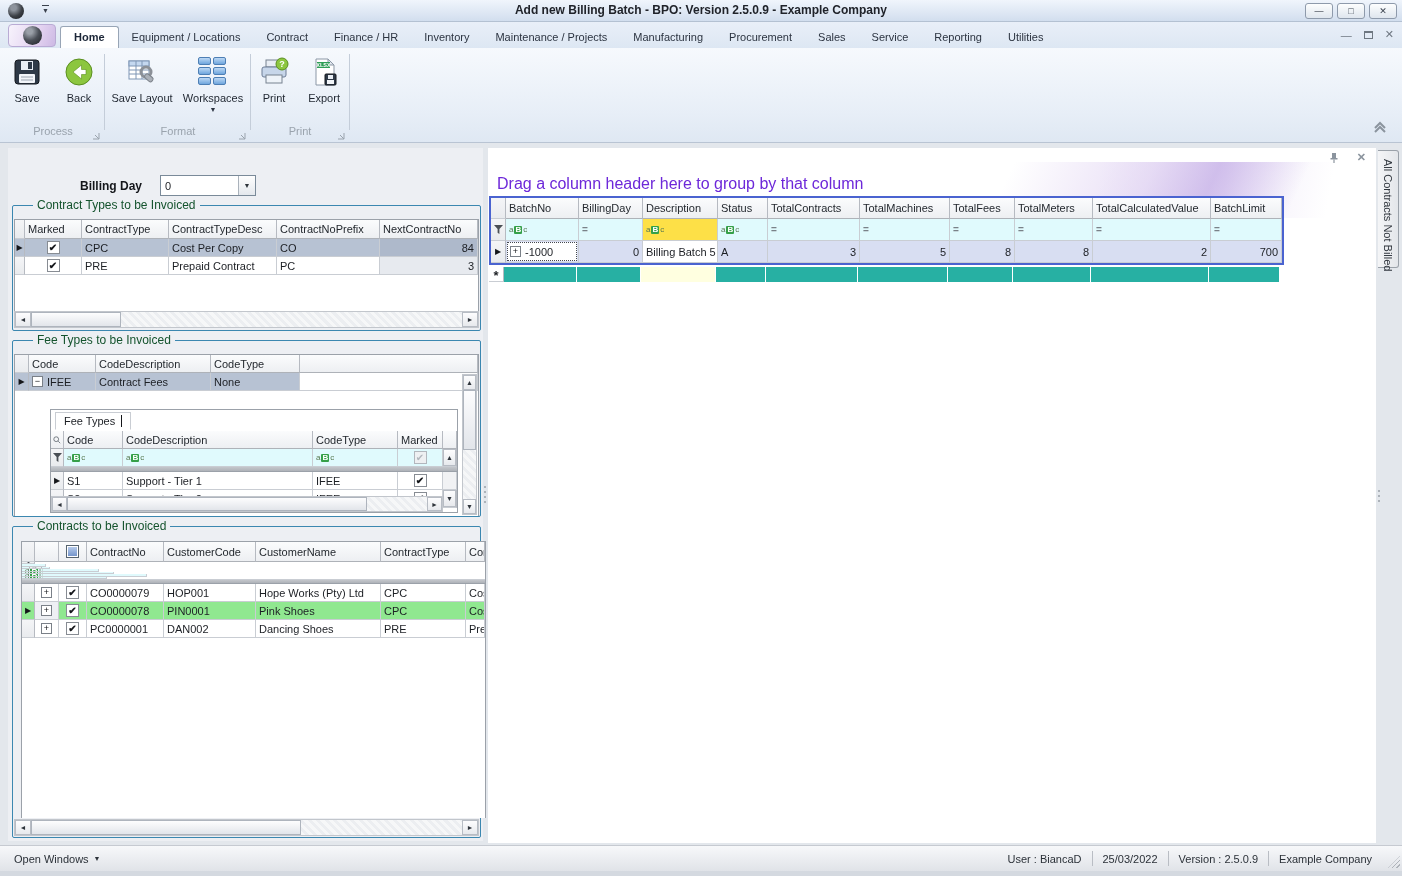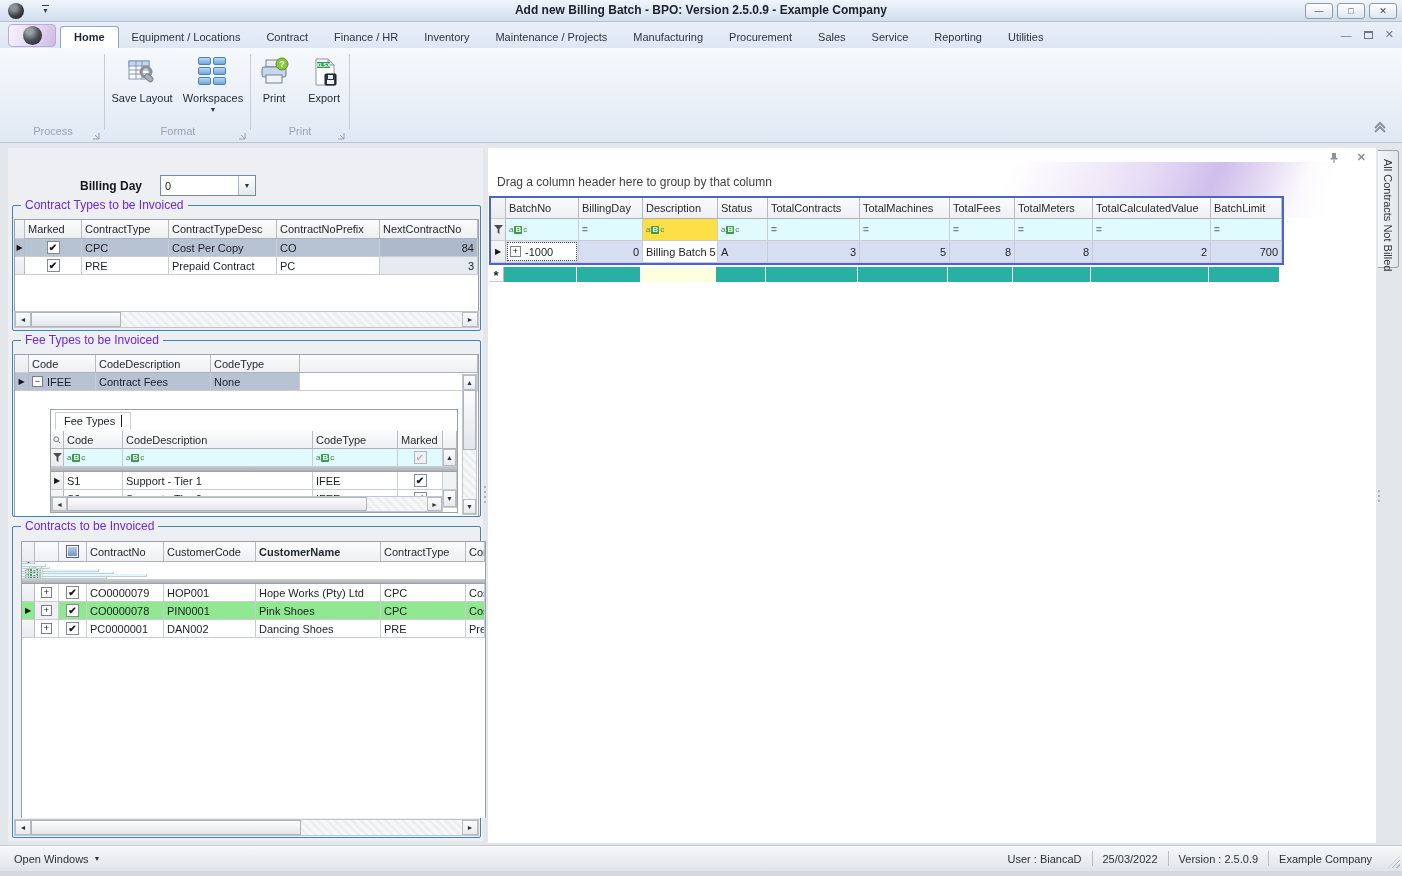--- a/index.html
+++ b/index.html
@@ -51,31 +51,31 @@
 
   
   .content-bg { position:absolute; left:0; top:143px; width:1402px; height:702px; background:#e3e7ec; }
   .leftpanel { position:absolute; left:8px; top:148px; width:475px; height:693px; background:#edeff3; }
   .docpanel { position:absolute; left:488px; top:148px; width:888px; height:695px; background:#fff; }
   .swirl { position:absolute; right:0; top:14px; width:620px; height:56px; overflow:hidden;
     background:
       linear-gradient(115deg, rgba(255,255,255,0) 40%, rgba(214,196,238,.55) 62%, rgba(186,160,226,.6) 72%, rgba(255,255,255,0) 86%),
       linear-gradient(100deg, rgba(255,255,255,0) 55%, rgba(225,213,243,.5) 75%, rgba(255,255,255,0) 92%); }
   .doc-icons { position:absolute; right:10px; top:3px; display:flex; gap:18px; align-items:center; }
-  .groupby { position:absolute; left:9px; top:27px; color:#404040; font-size:12px; }
+  .groupby { position:absolute; left:9px; top:27px; color:#6d28d9; font-size:16px; }
 
   
   .sidetab { position:absolute; left:1378px; top:150px; width:21px; height:118px;
     background:linear-gradient(90deg,#f4f5f7,#e3e6ea); border:1px solid #9aa1a9; border-left:none; border-radius:0 3px 3px 0;
     display:flex; flex-direction:column; align-items:center; padding-top:4px; gap:4px; }
   .sidetab .vtext { writing-mode:vertical-rl; font-size:11px; color:#2f353d; white-space:nowrap; }
 
   
   .gbox { position:absolute; border:1px solid #3b87b0; border-radius:2px; }
-  .gbox-title { position:absolute; left:8px; top:-8px; background:#edeff3; padding:0 4px; color:#6d28d9; font-size:12px; }
+  .gbox-title { position:absolute; left:20px; top:-8px; background:#edeff3; padding:0 4px; color:#14532d; font-size:12px; }
 
   
   .grid { position:absolute; background:#fff; border:1px solid #9ba1a9; }
   .r { display:flex; width:100%; }
   .cell { border-right:1px solid #c9cdd3; border-bottom:1px solid #c9cdd3; padding:0 3px; white-space:nowrap; overflow:hidden;
     display:flex; align-items:center; height:100%; background:#fff; }
   .hdrc { background:linear-gradient(#fbfcfd,#edeff2); border-right:1px solid #b6bac1; border-bottom:1px solid #aeb2b8; color:#24292f; }
   .ind { background:linear-gradient(#f4f5f7,#e9ebee); border-right:1px solid #b6bac1; justify-content:center; padding:0; }
   .num { justify-content:flex-end; }
   .cen { justify-content:center; }
@@ -153,20 +153,40 @@
   <div class="tabrow-ctl">
     <span>—</span>
     <span class="restore-glyph"></span>
     <span>✕</span>
   </div>
 </div>
 
 <div class="ribbon">
 
   <div class="rgroup" style="left:4px; width:98px;">
+    <div class="rg-btns">
+      <div class="bigbtn">
+        <svg class="ico32" viewBox="0 0 32 32">
+          <rect x="4" y="4" width="24" height="24" rx="3" fill="#2e3947" stroke="#15191f"></rect>
+          <rect x="10" y="5" width="12" height="9" fill="#e8edf4"></rect>
+          <rect x="17" y="6" width="4" height="7" fill="#2e3947"></rect>
+          <rect x="8" y="18" width="16" height="9" rx="1" fill="#f2f5f9"></rect>
+          <line x1="10" y1="21" x2="22" y2="21" stroke="#9aa3af"></line>
+          <line x1="10" y1="24" x2="22" y2="24" stroke="#9aa3af"></line>
+        </svg>
+        <span class="lbl">Save</span>
+      </div>
+      <div class="bigbtn">
+        <svg class="ico32" viewBox="0 0 32 32">
+          <circle cx="16" cy="16" r="13" fill="#8cc63f" stroke="#5a8f1f"></circle>
+          <path d="M18.5 9 L10 16 L18.5 23 L18.5 18.5 L23 18.5 L23 13.5 L18.5 13.5 Z" fill="#fff" stroke="#5a8f1f" stroke-width=".6"></path>
+        </svg>
+        <span class="lbl">Back</span>
+      </div>
+    </div>
     <div class="rg-label"><span>Process</span>
       <svg class="launcher" viewBox="0 0 8 8">
           <path d="M1 7 L7 7 L7 1 M3 3 L7 7" stroke="#9aa3ad" fill="none"></path>
         </svg>
     </div>
   </div>
   <div class="rsep" style="left:104px;"></div>
 
   <div class="rgroup" style="left:108px; width:140px;">
     <div class="rg-btns">
@@ -408,21 +428,21 @@
     <div class="gbox-title">Contracts to be Invoiced</div>
     <div class="grid" style="left:8px; top:14px; width:465px; height:277px; border-bottom:none;">
       <div class="r" style="height:20px;">
         <div class="cell ind" style="width:13px;"></div>
         <div class="cell hdrc" style="width:24px;"></div>
         <div class="cell hdrc cen" style="width:28px;">
             <span class="cb hdrblue"></span>
           </div>
         <div class="cell hdrc" style="width:77px;">ContractNo</div>
         <div class="cell hdrc" style="width:92px;">CustomerCode</div>
-        <div class="cell hdrc" style="width:125px;font-weight:bold;">CustomerName</div>
+        <div class="cell hdrc" style="width:125px;">CustomerName</div>
         <div class="cell hdrc" style="width:85px;">ContractType</div>
         <div class="cell hdrc" style="flex:1;">ContractTypeDesc</div>
       </div>
       <div class="r" style="height:18px;flex-direction:column;">
         <div class="cell ind" style="width:13px;">
           <svg width="9" height="9" viewBox="0 0 10 10">
               <path d="M0 0 h10 L6 4.5 V10 L4 8.5 V4.5 Z" fill="#4a4f55"></path>
             </svg>
         </div>
         <div class="cell filtc" style="width:24px;"></div>

